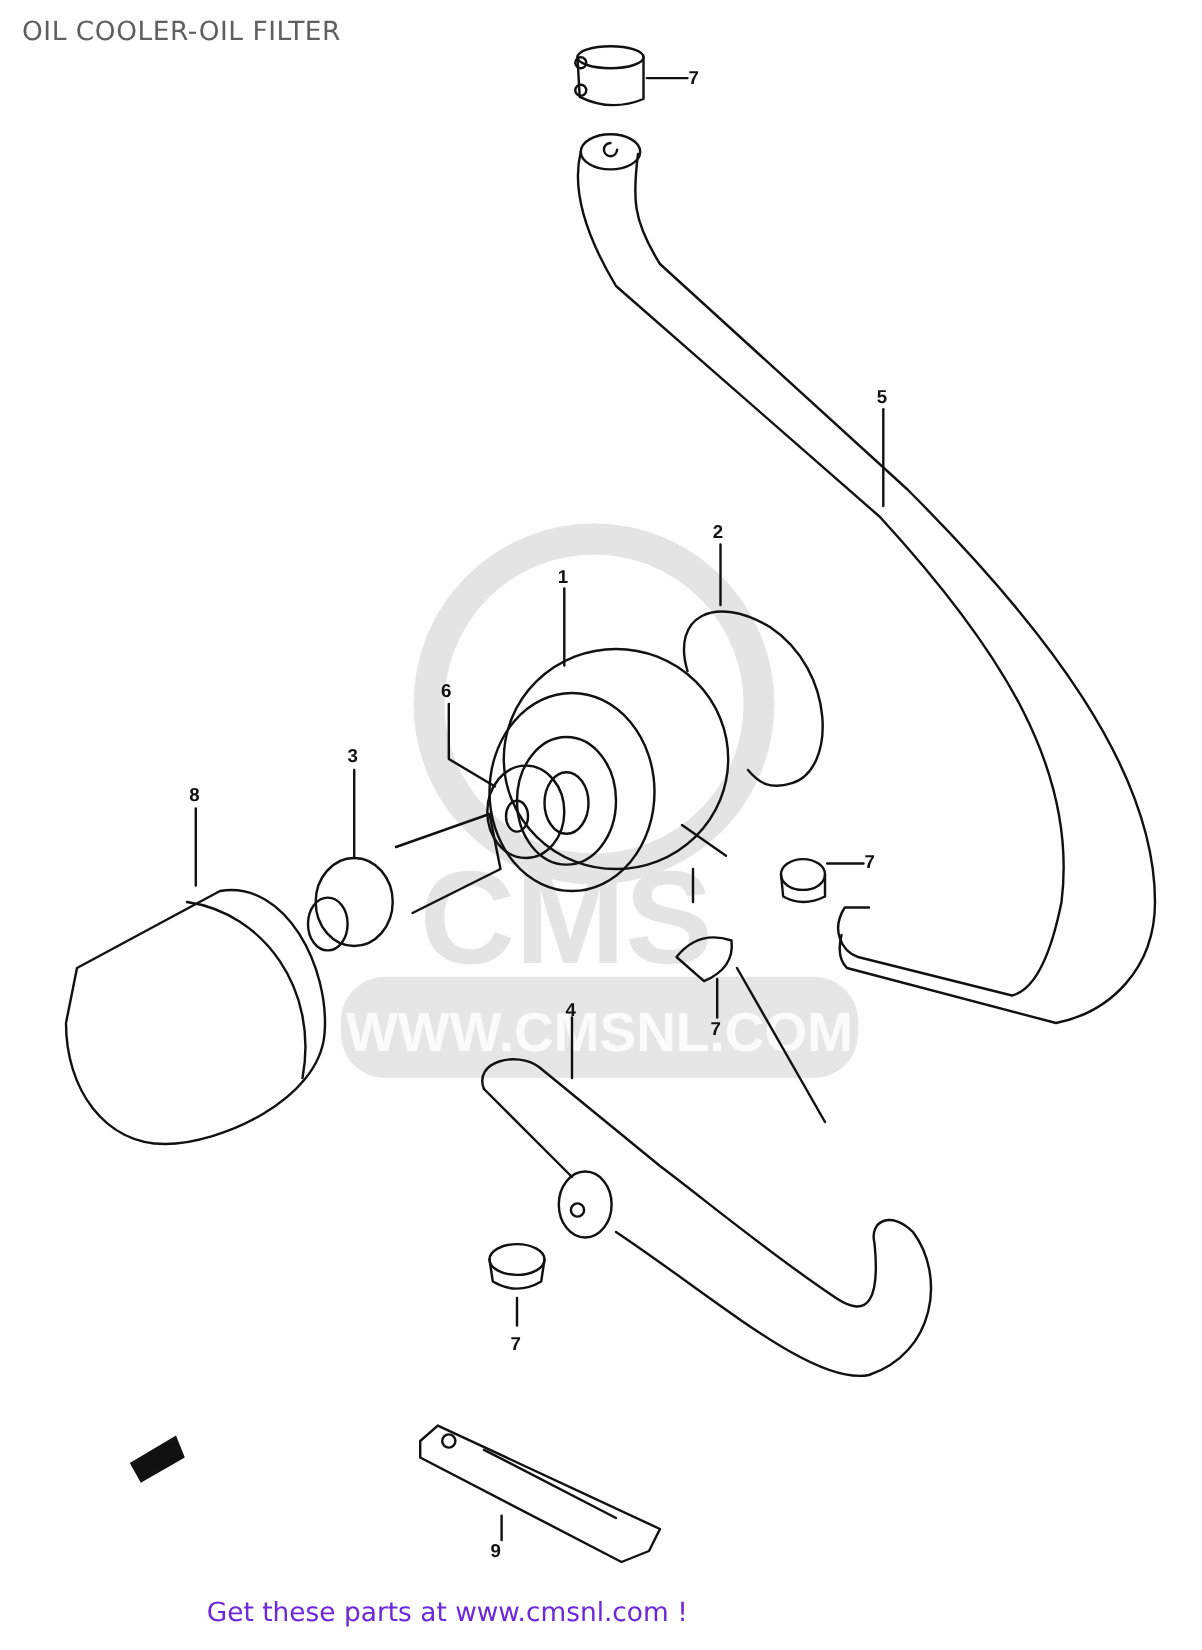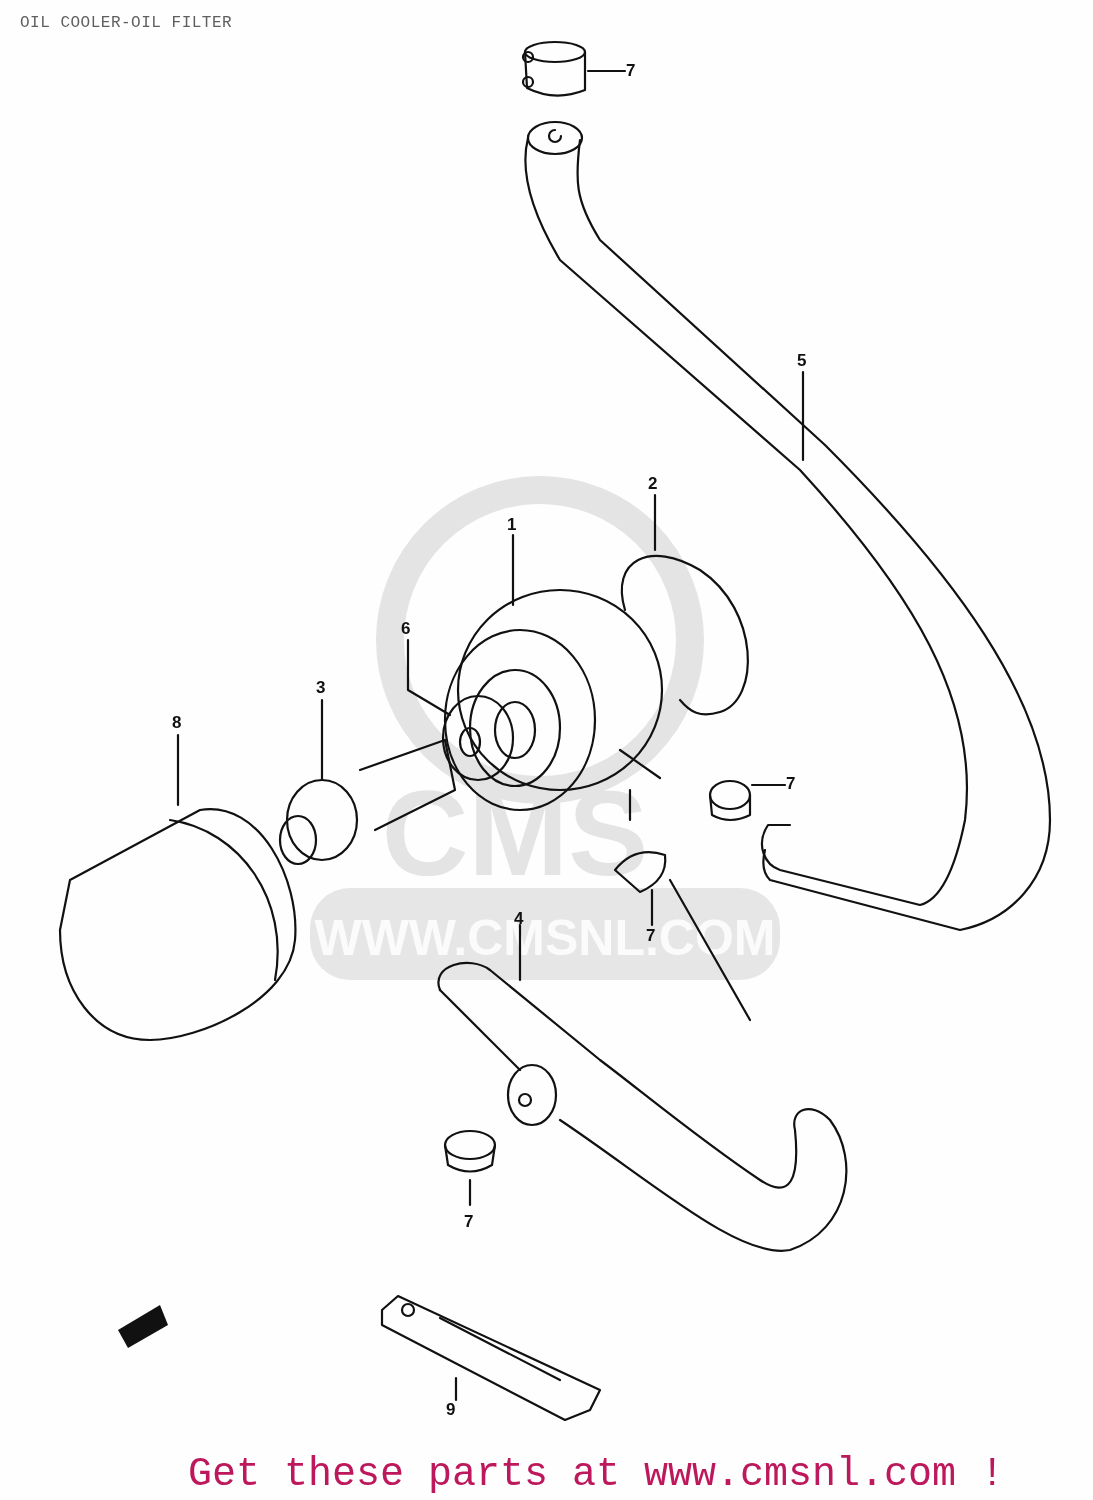--- a/index.html
+++ b/index.html
@@ -1,18 +1,18 @@
 <!DOCTYPE html>
 <html><head>
 <meta charset="utf-8">
 <style>
   html, body { margin: 0; padding: 0; background: #fdfefd; }
   body { width: 1093px; height: 1500px; position: relative; overflow: hidden; font-family: "DejaVu Sans", sans-serif; }
-  .title { position: absolute; left: 20px; top: 14px; font-size: 16px; color: #5f5f5f; letter-spacing: 0.5px; font-family: Liberation Mono, monospace; }
-  .footer { position: absolute; left: 188px; top: 1452px; font-size: 40px; color: #be185d; font-family: Liberation Mono, monospace; }
+  .title { position: absolute; left: 20px; top: 14px; font-size: 24px; color: #5f5f5f; letter-spacing: 0.5px; }
+  .footer { position: absolute; left: 188px; top: 1452px; font-size: 24px; color: #6d28d9; }
   svg.diagram { position: absolute; left: 0; top: 0; }
   .callout { position: absolute; font-family: "Liberation Sans", sans-serif; font-weight: bold; font-size: 17px; color: #111; }
   .wm-text { font-family: "Liberation Sans", sans-serif; font-weight: bold; }
 </style>
 </head>
 <body>
 
 <div class="title">OIL COOLER-OIL FILTER</div>
 
 <svg class="diagram" width="1093" height="1500" viewBox="0 0 1093 1500">

